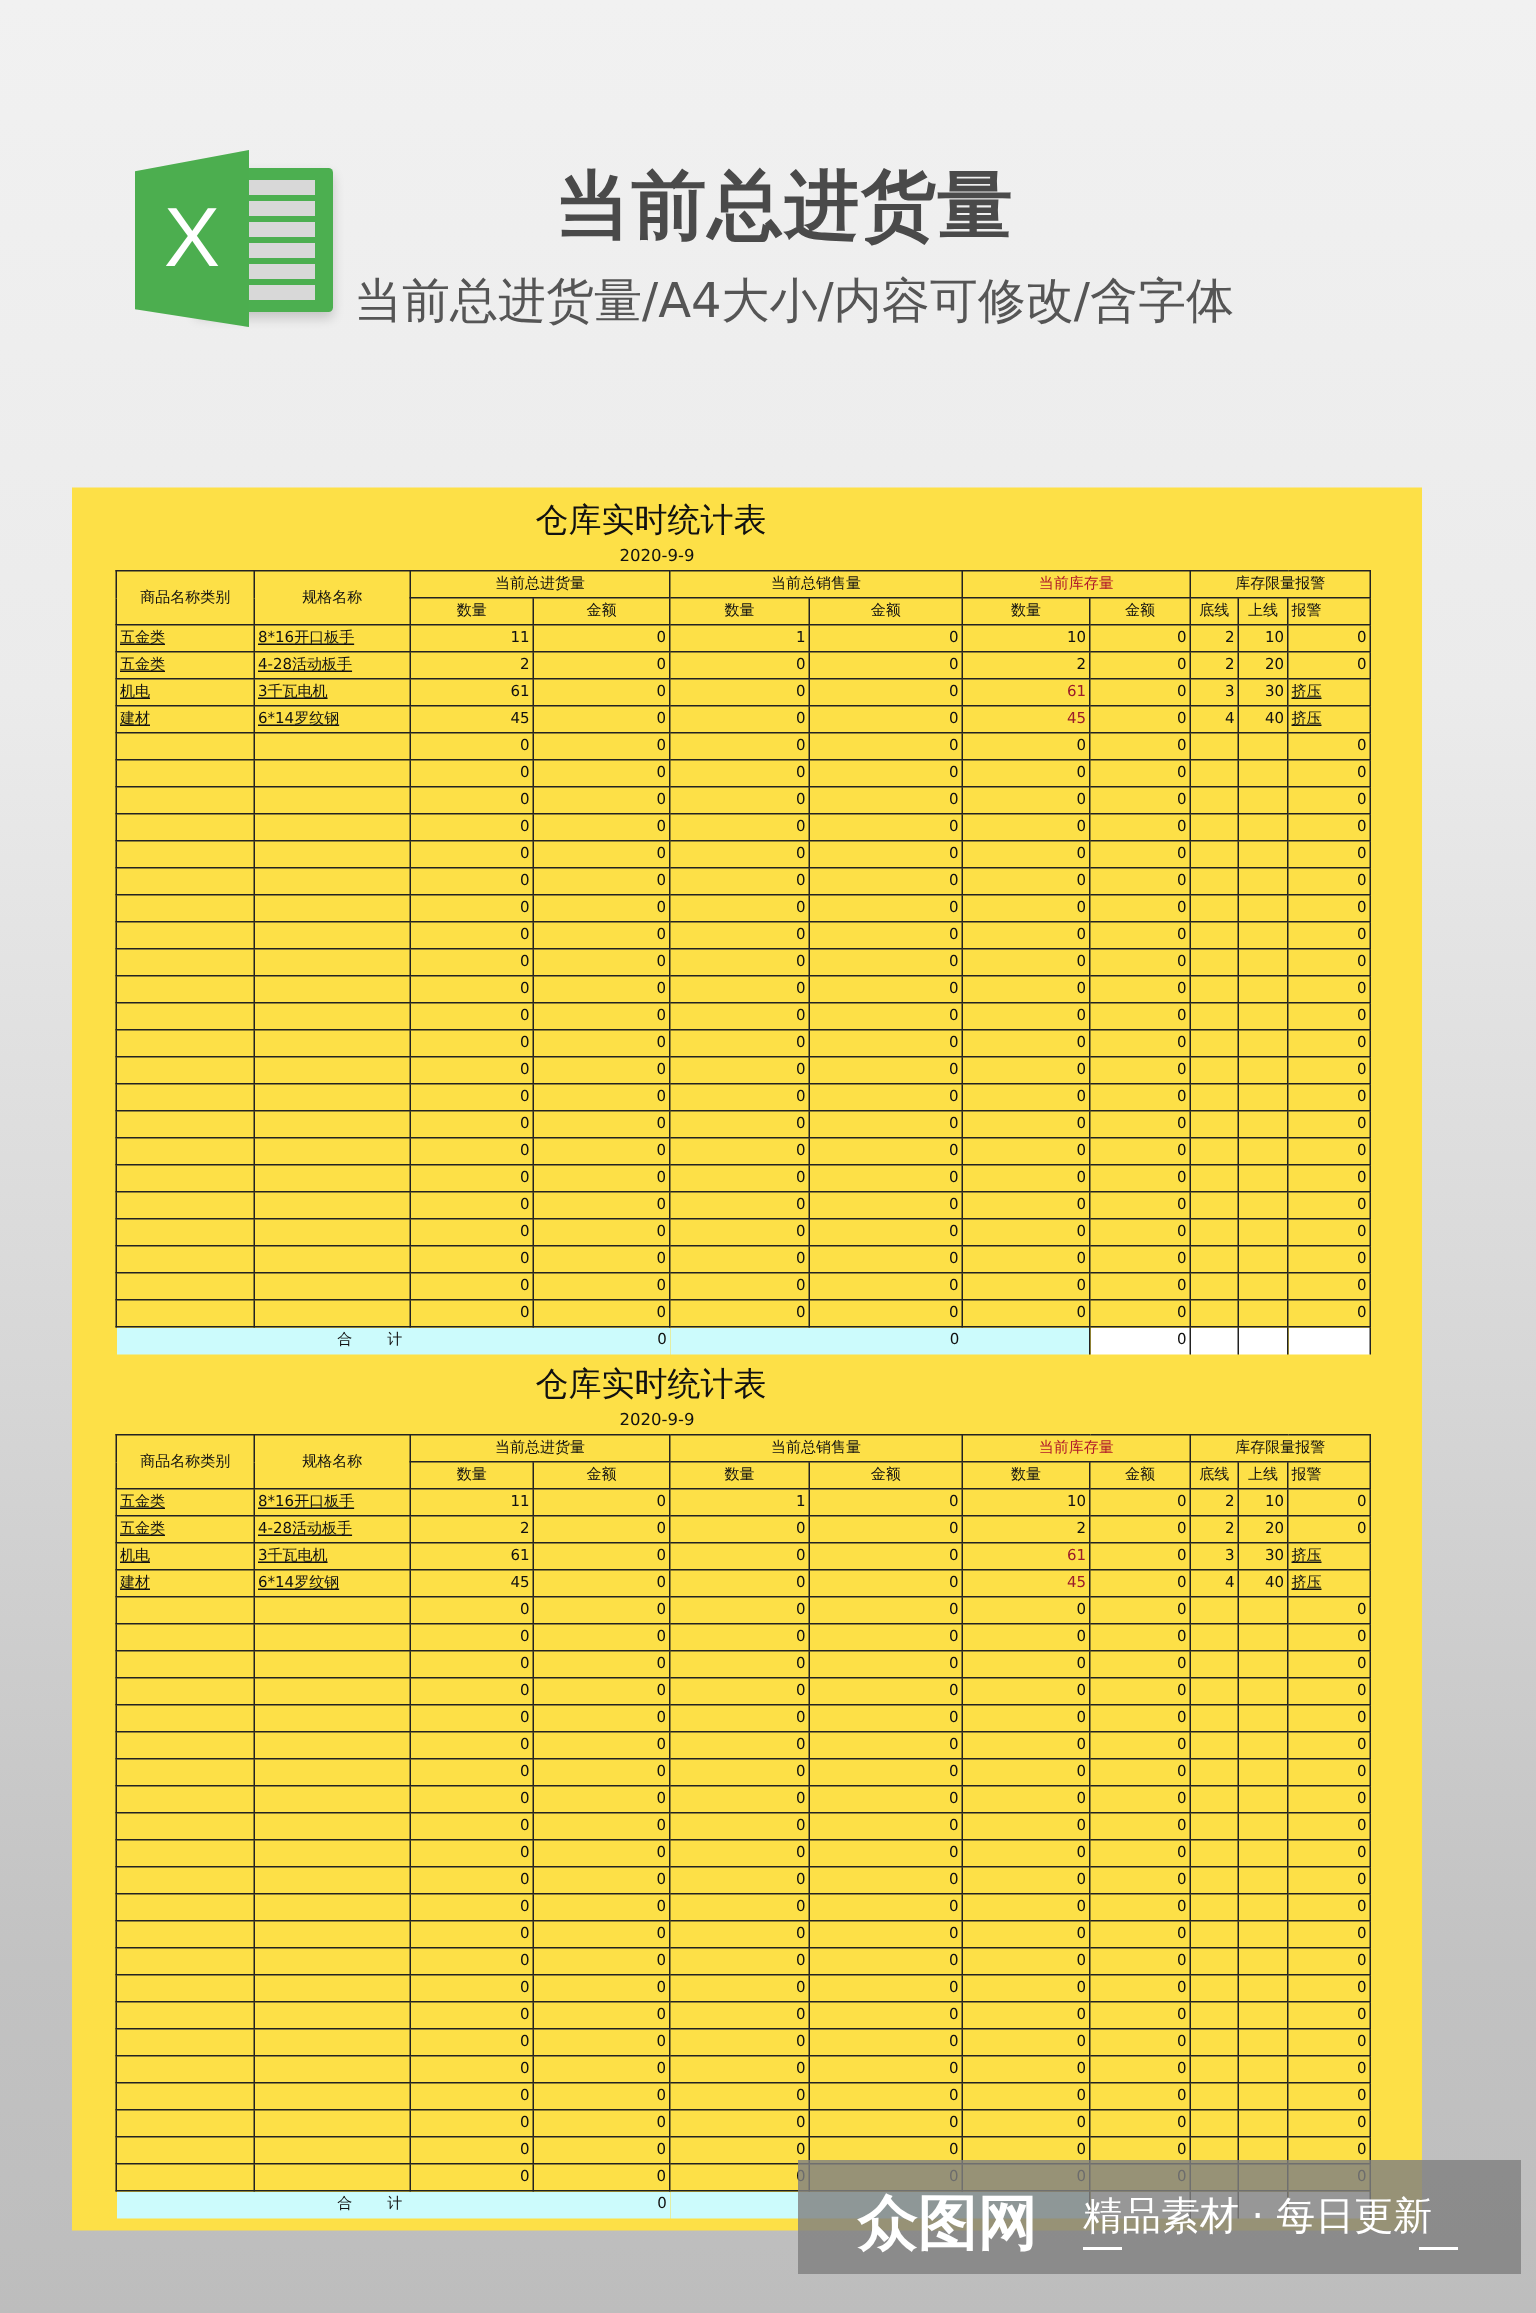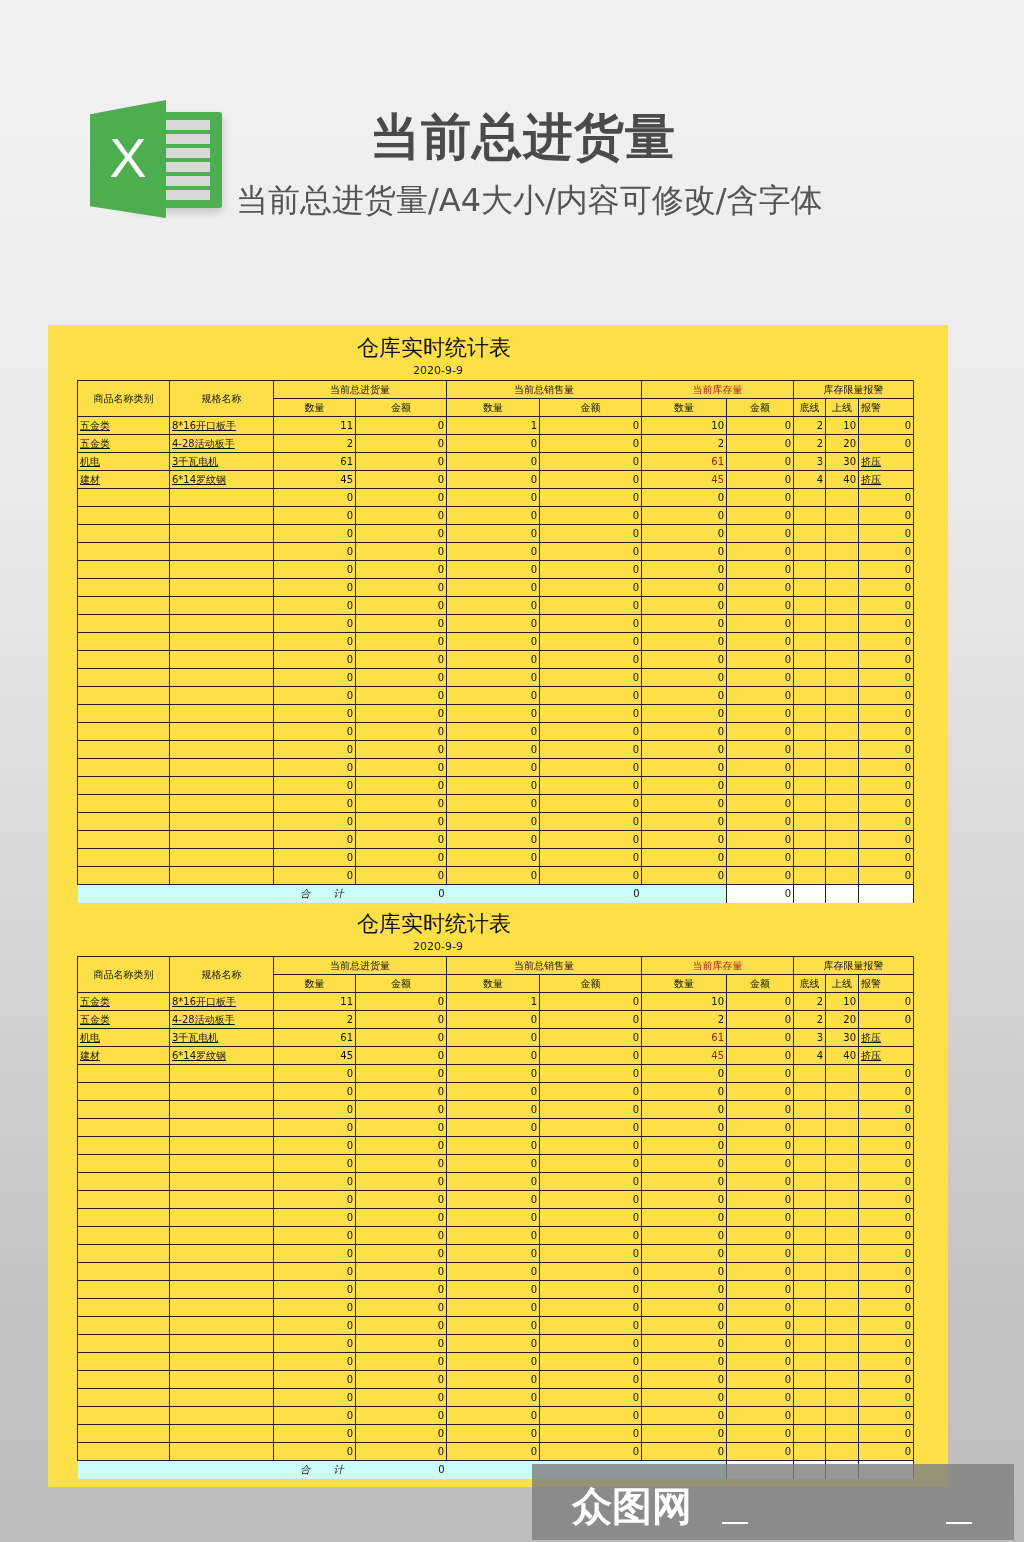--- a/index.html
+++ b/index.html
@@ -67,28 +67,27 @@
     border: 1px solid #222; height: 18px; padding: 0 2px;
     line-height: 16px; white-space: nowrap; overflow: hidden; font-weight: normal;
   }
   table.grid th { text-align: center; }
   table.grid td.num { text-align: right; }
   table.grid td.txt { text-align: left; text-decoration: underline; }
   .red { color: #b0182a !important; font-family: Liberation Serif, serif; }
   .dark-red { color: #9b1b2b; }
   tr.total td { background: #ccfbfc; border: none; border-top: 1px solid #222; }
   tr.total td.nocyan { background: #ffffff; border-left: 1px solid #222; border-right: 1px solid #222; border-bottom: none; }
-  tr.total td.tlabel { padding-left: 72px; letter-spacing: 10px; text-align: right; font-style: italic; }
+  tr.total td.tlabel { padding-left: 72px; letter-spacing: 10px; text-align: center; }
   tr.total td.vb { border-right: 1px solid #222; }
 
   
   .watermark {
     position: absolute; left: 532px; top: 1440px; width: 482px; height: 76px;
     background: rgba(128,128,128,0.82);
-    margin-top: 24px;
   }
   .wm-logo {
     position: absolute; left: 40px; top: 20px; width: 140px; height: 44px;
     color: #ffffff; font-size: 40px; font-weight: bold; line-height: 44px; white-space: nowrap;
   }
   .wm-text {
     position: absolute; left: 190px; top: 20px; width: 270px; height: 36px;
     color: #ffffff; font-size: 26px; line-height: 36px; white-space: nowrap;
   }
   .wm-line { position: absolute; height: 2px; background: #fff; top: 58px; width: 26px; }
@@ -908,15 +907,16 @@
     <td class="nocyan"></td>
     <td class="nocyan"></td>
   </tr>
         </tbody>
       </table>
     </div>
 </div>
 
 <div class="watermark">
   <div class="wm-logo">众图网</div>
+  <div class="wm-text">精品素材 · 每日更新</div>
   <div class="wm-line" style="left:190px;"></div>
   <div class="wm-line" style="left:414px;"></div>
 </div>
 
 </body></html>

